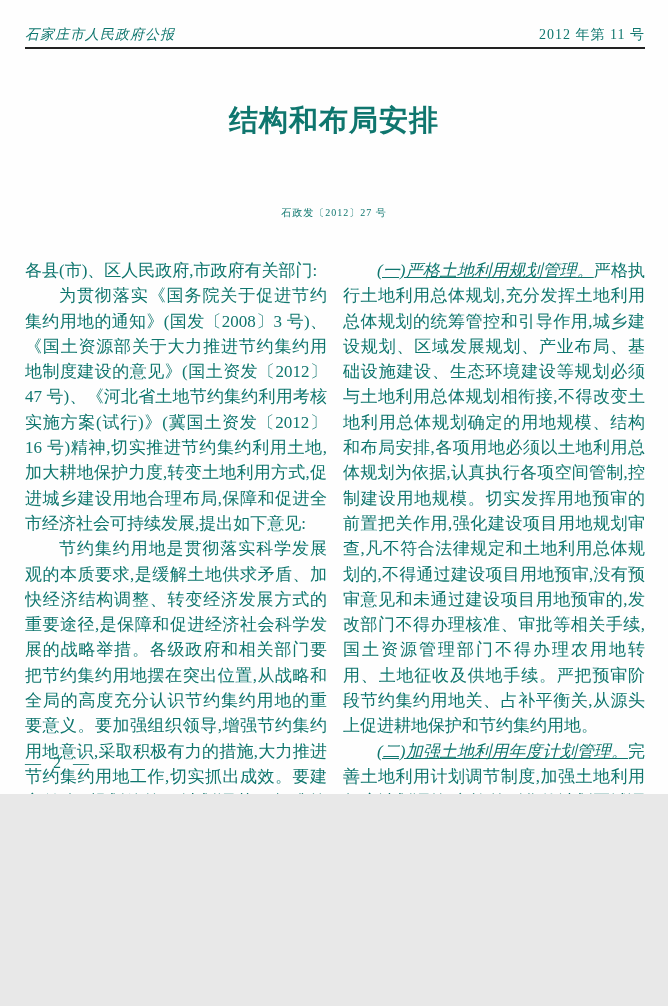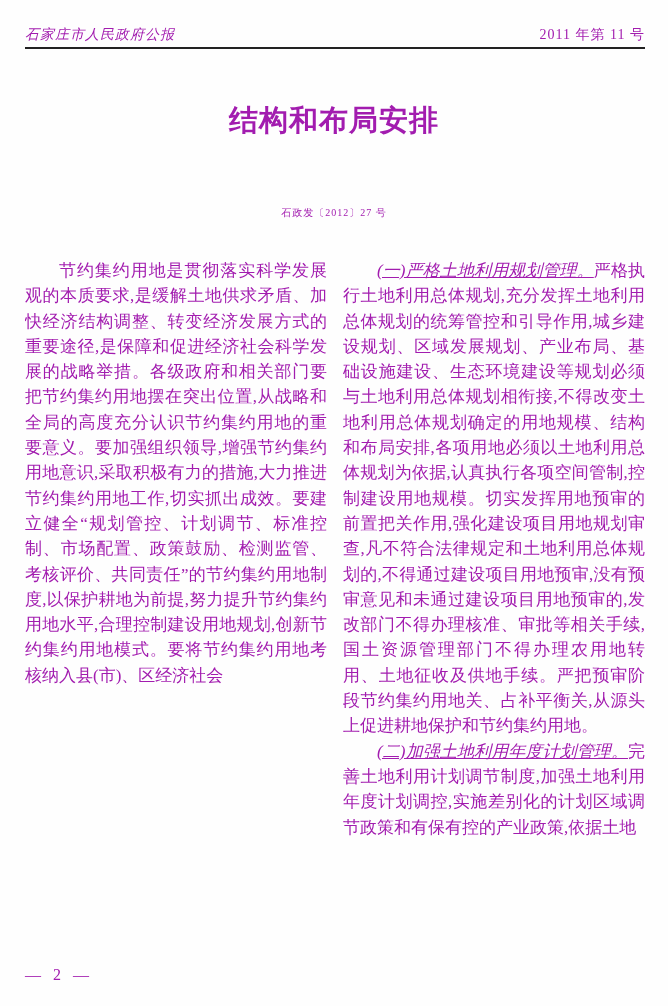--- a/index.html
+++ b/index.html
@@ -1,23 +1,23 @@
 <!DOCTYPE html>
 <html lang="zh"><head>
 <meta charset="utf-8">
 <style>
   * { margin: 0; padding: 0; box-sizing: border-box; }
   html, body { background: #e8e8e8; }
   .page {
     position: relative;
     width: 668px;
-    height: 1006px;
+    height: 794px;
     margin: 0 auto;
     background: #fefefe;
-    color: #a21caf;
+    color: #0f766e;
     font-family: "Liberation Serif", "DejaVu Serif", serif;
     overflow: hidden;
   }
   
   .running-header {
     position: absolute;
     top: 26px; left: 25px; right: 23px;
     display: flex;
     justify-content: space-between;
     align-items: baseline;
@@ -82,33 +82,35 @@
     letter-spacing: 4px;
   }
 </style>
 </head>
 <body>
 
 <div class="page">
 
   <div class="running-header">
     <span class="pub-name">石家庄市人民政府公报</span>
-    <span class="issue-no">2011 年第 11 号</span>
+    <span class="issue-no">2012 年第 11 号</span>
   </div>
   <div class="header-rule"></div>
 
   <div class="doc-title">
     <div>结构和布局安排</div>
   </div>
 
   <div class="doc-number">石政发〔2012〕27 号</div>
 
   <div class="body-columns">
 
     <div class="column">
+      <p class="no-indent">各县(市)、区人民政府,市政府有关部门:</p>
+      <p>为贯彻落实《国务院关于促进节约集约用地的通知》(国发〔2008〕3 号)、《国土资源部关于大力推进节约集约用地制度建设的意见》(国土资发〔2012〕47 号)、《河北省土地节约集约利用考核实施方案(试行)》(冀国土资发〔2012〕16 号)精神,切实推进节约集约利用土地,加大耕地保护力度,转变土地利用方式,促进城乡建设用地合理布局,保障和促进全市经济社会可持续发展,提出如下意见:</p>
       <p>节约集约用地是贯彻落实科学发展观的本质要求,是缓解土地供求矛盾、加快经济结构调整、转变经济发展方式的重要途径,是保障和促进经济社会科学发展的战略举措。各级政府和相关部门要把节约集约用地摆在突出位置,从战略和全局的高度充分认识节约集约用地的重要意义。要加强组织领导,增强节约集约用地意识,采取积极有力的措施,大力推进节约集约用地工作,切实抓出成效。要建立健全“规划管控、计划调节、标准控制、市场配置、政策鼓励、检测监管、考核评价、共同责任”的节约集约用地制度,以保护耕地为前提,努力提升节约集约用地水平,合理控制建设用地规划,创新节约集约用地模式。要将节约集约用地考核纳入县(市)、区经济社会</p>
     </div>
 
     <div class="column">
       <p><span class="kai-lead">(一)严格土地利用规划管理。</span><span>严格执行土地利用总体规划,充分发挥土地利用总体规划的统筹管控和引导作用,城乡建设规划、区域发展规划、产业布局、基础设施建设、生态环境建设等规划必须与土地利用总体规划相衔接,不得改变土地利用总体规划确定的用地规模、结构和布局安排,各项用地必须以土地利用总体规划为依据,认真执行各项空间管制,控制建设用地规模。切实发挥用地预审的前置把关作用,强化建设项目用地规划审查,凡不符合法律规定和土地利用总体规划的,不得通过建设项目用地预审,没有预审意见和未通过建设项目用地预审的,发改部门不得办理核准、审批等相关手续,国土资源管理部门不得办理农用地转用、土地征收及供地手续。严把预审阶段节约集约用地关、占补平衡关,从源头上促进耕地保护和节约集约用地。</span></p>
       <p><span class="kai-lead">(二)加强土地利用年度计划管理。</span><span>完善土地利用计划调节制度,加强土地利用年度计划调控,实施差别化的计划区域调节政策和有保有控的产业政策,依据土地</span></p>
     </div>
 
   </div>
 

